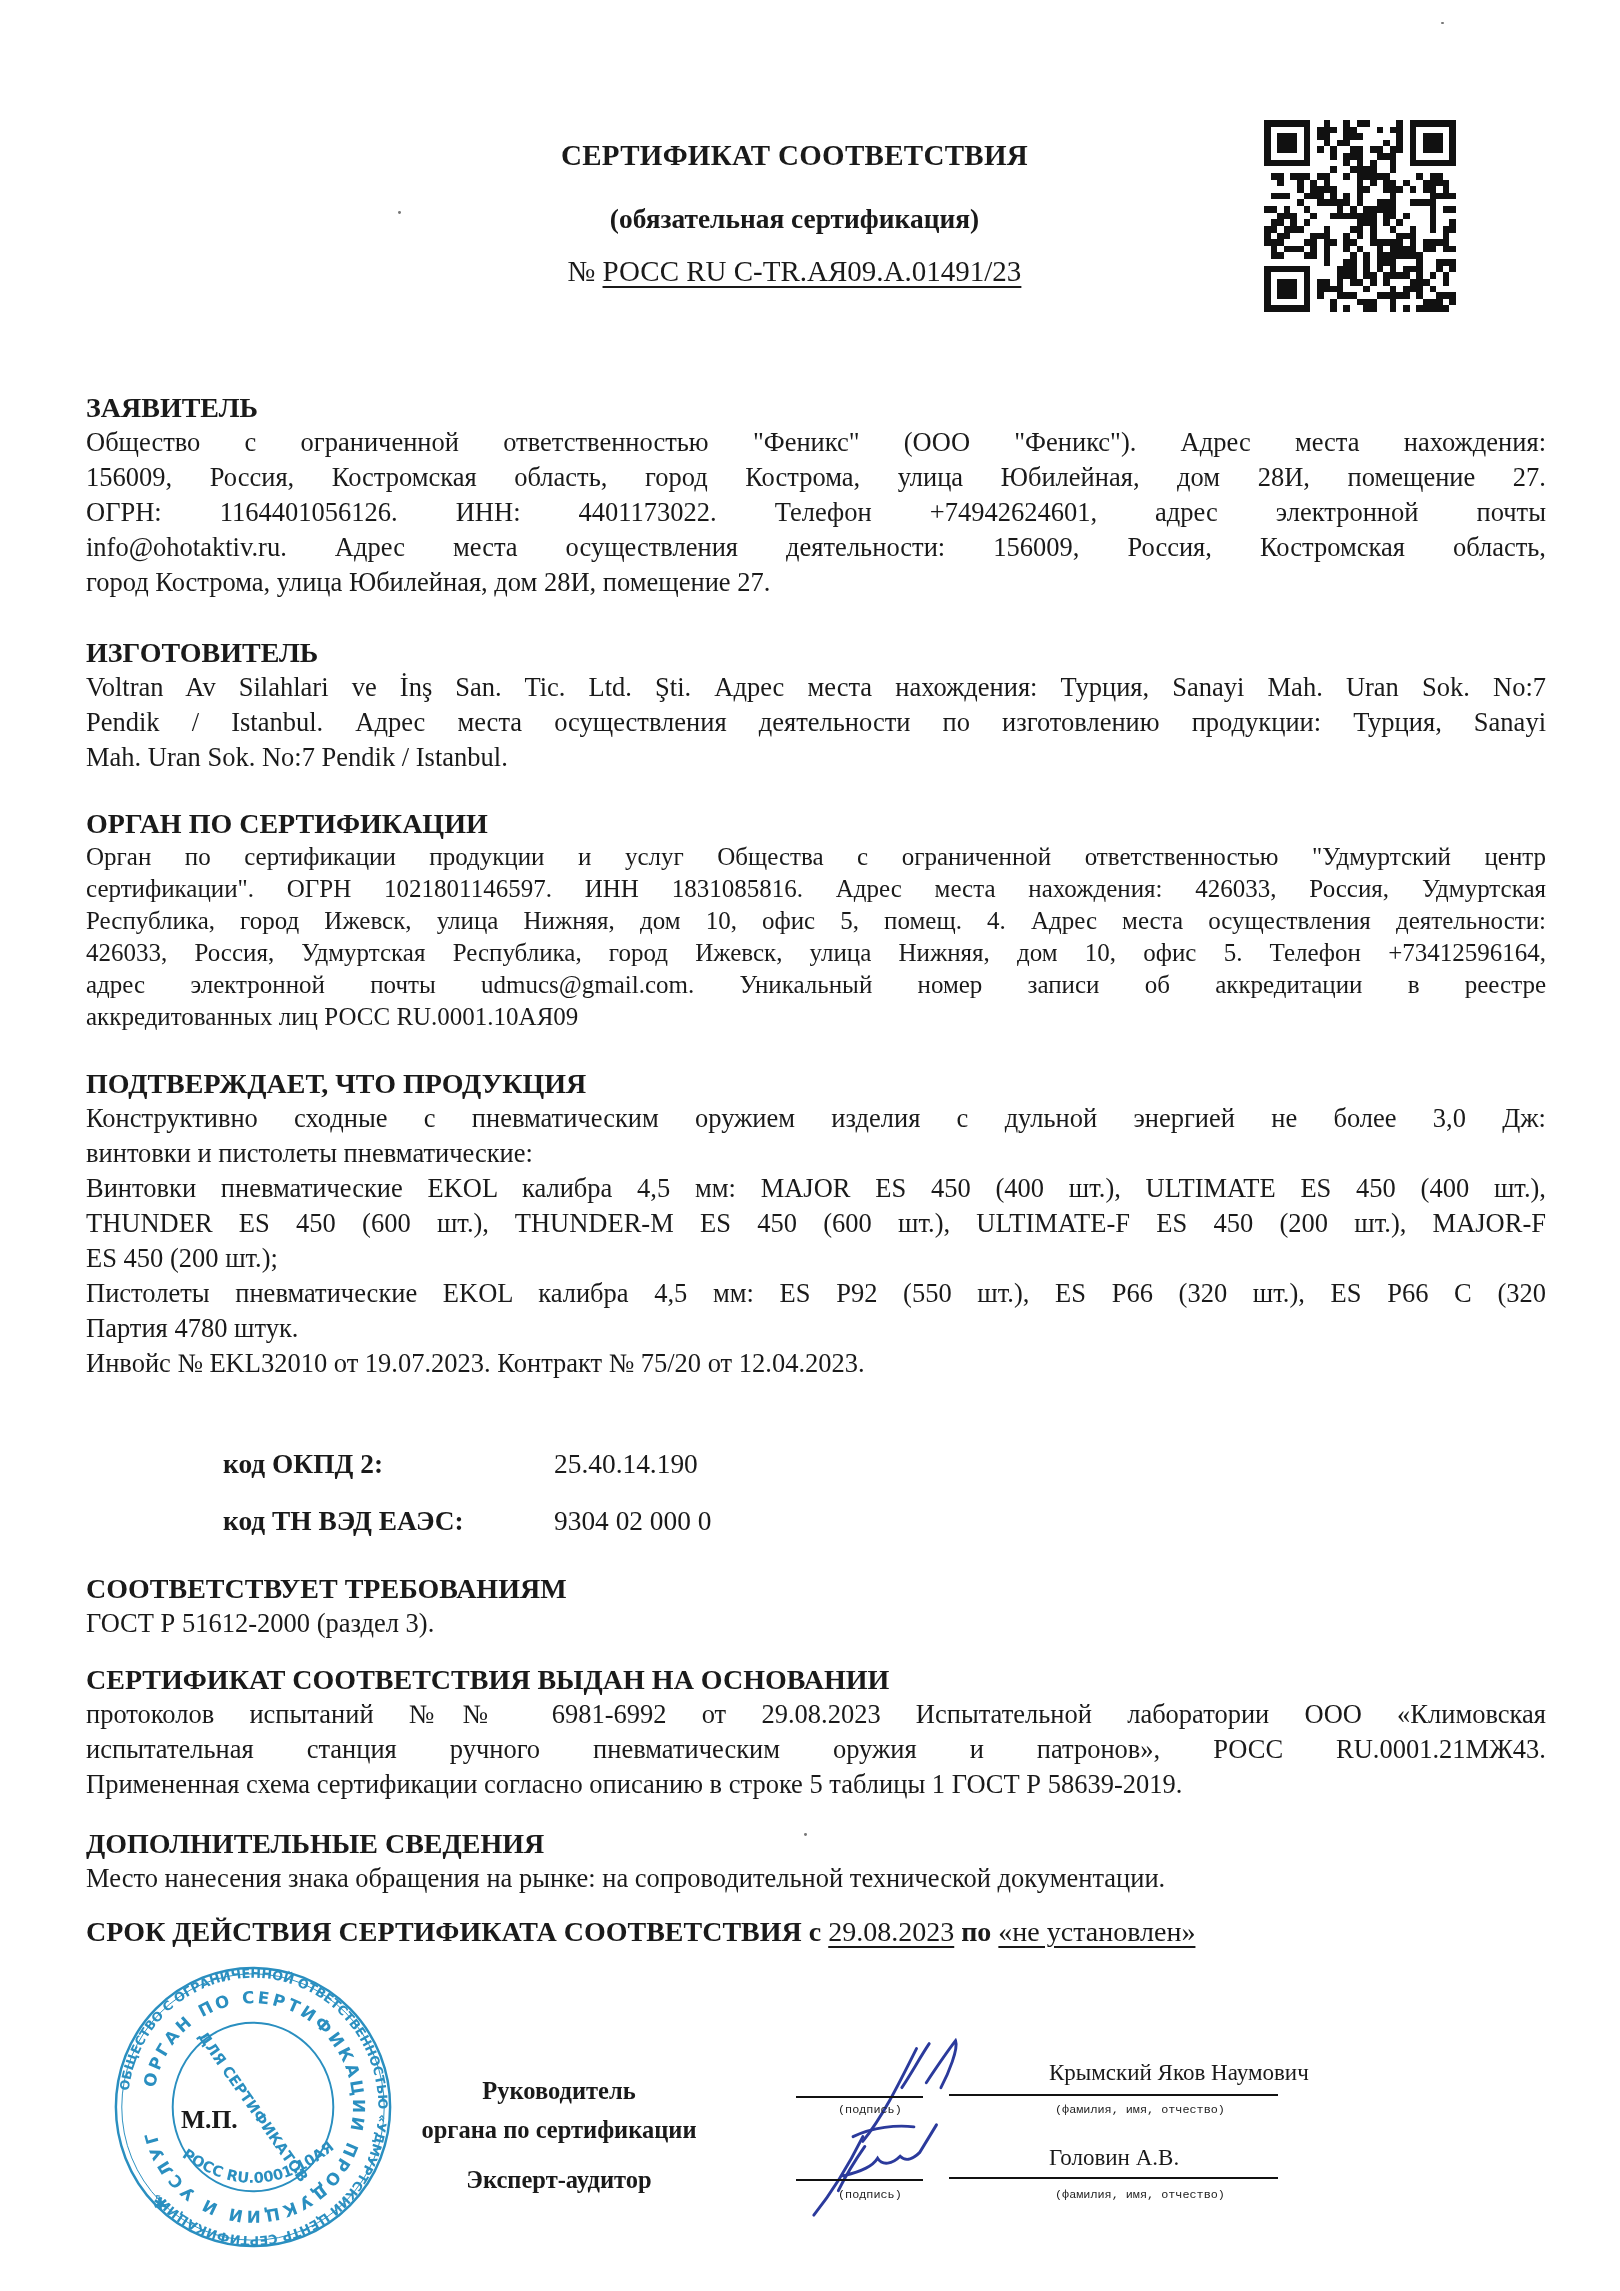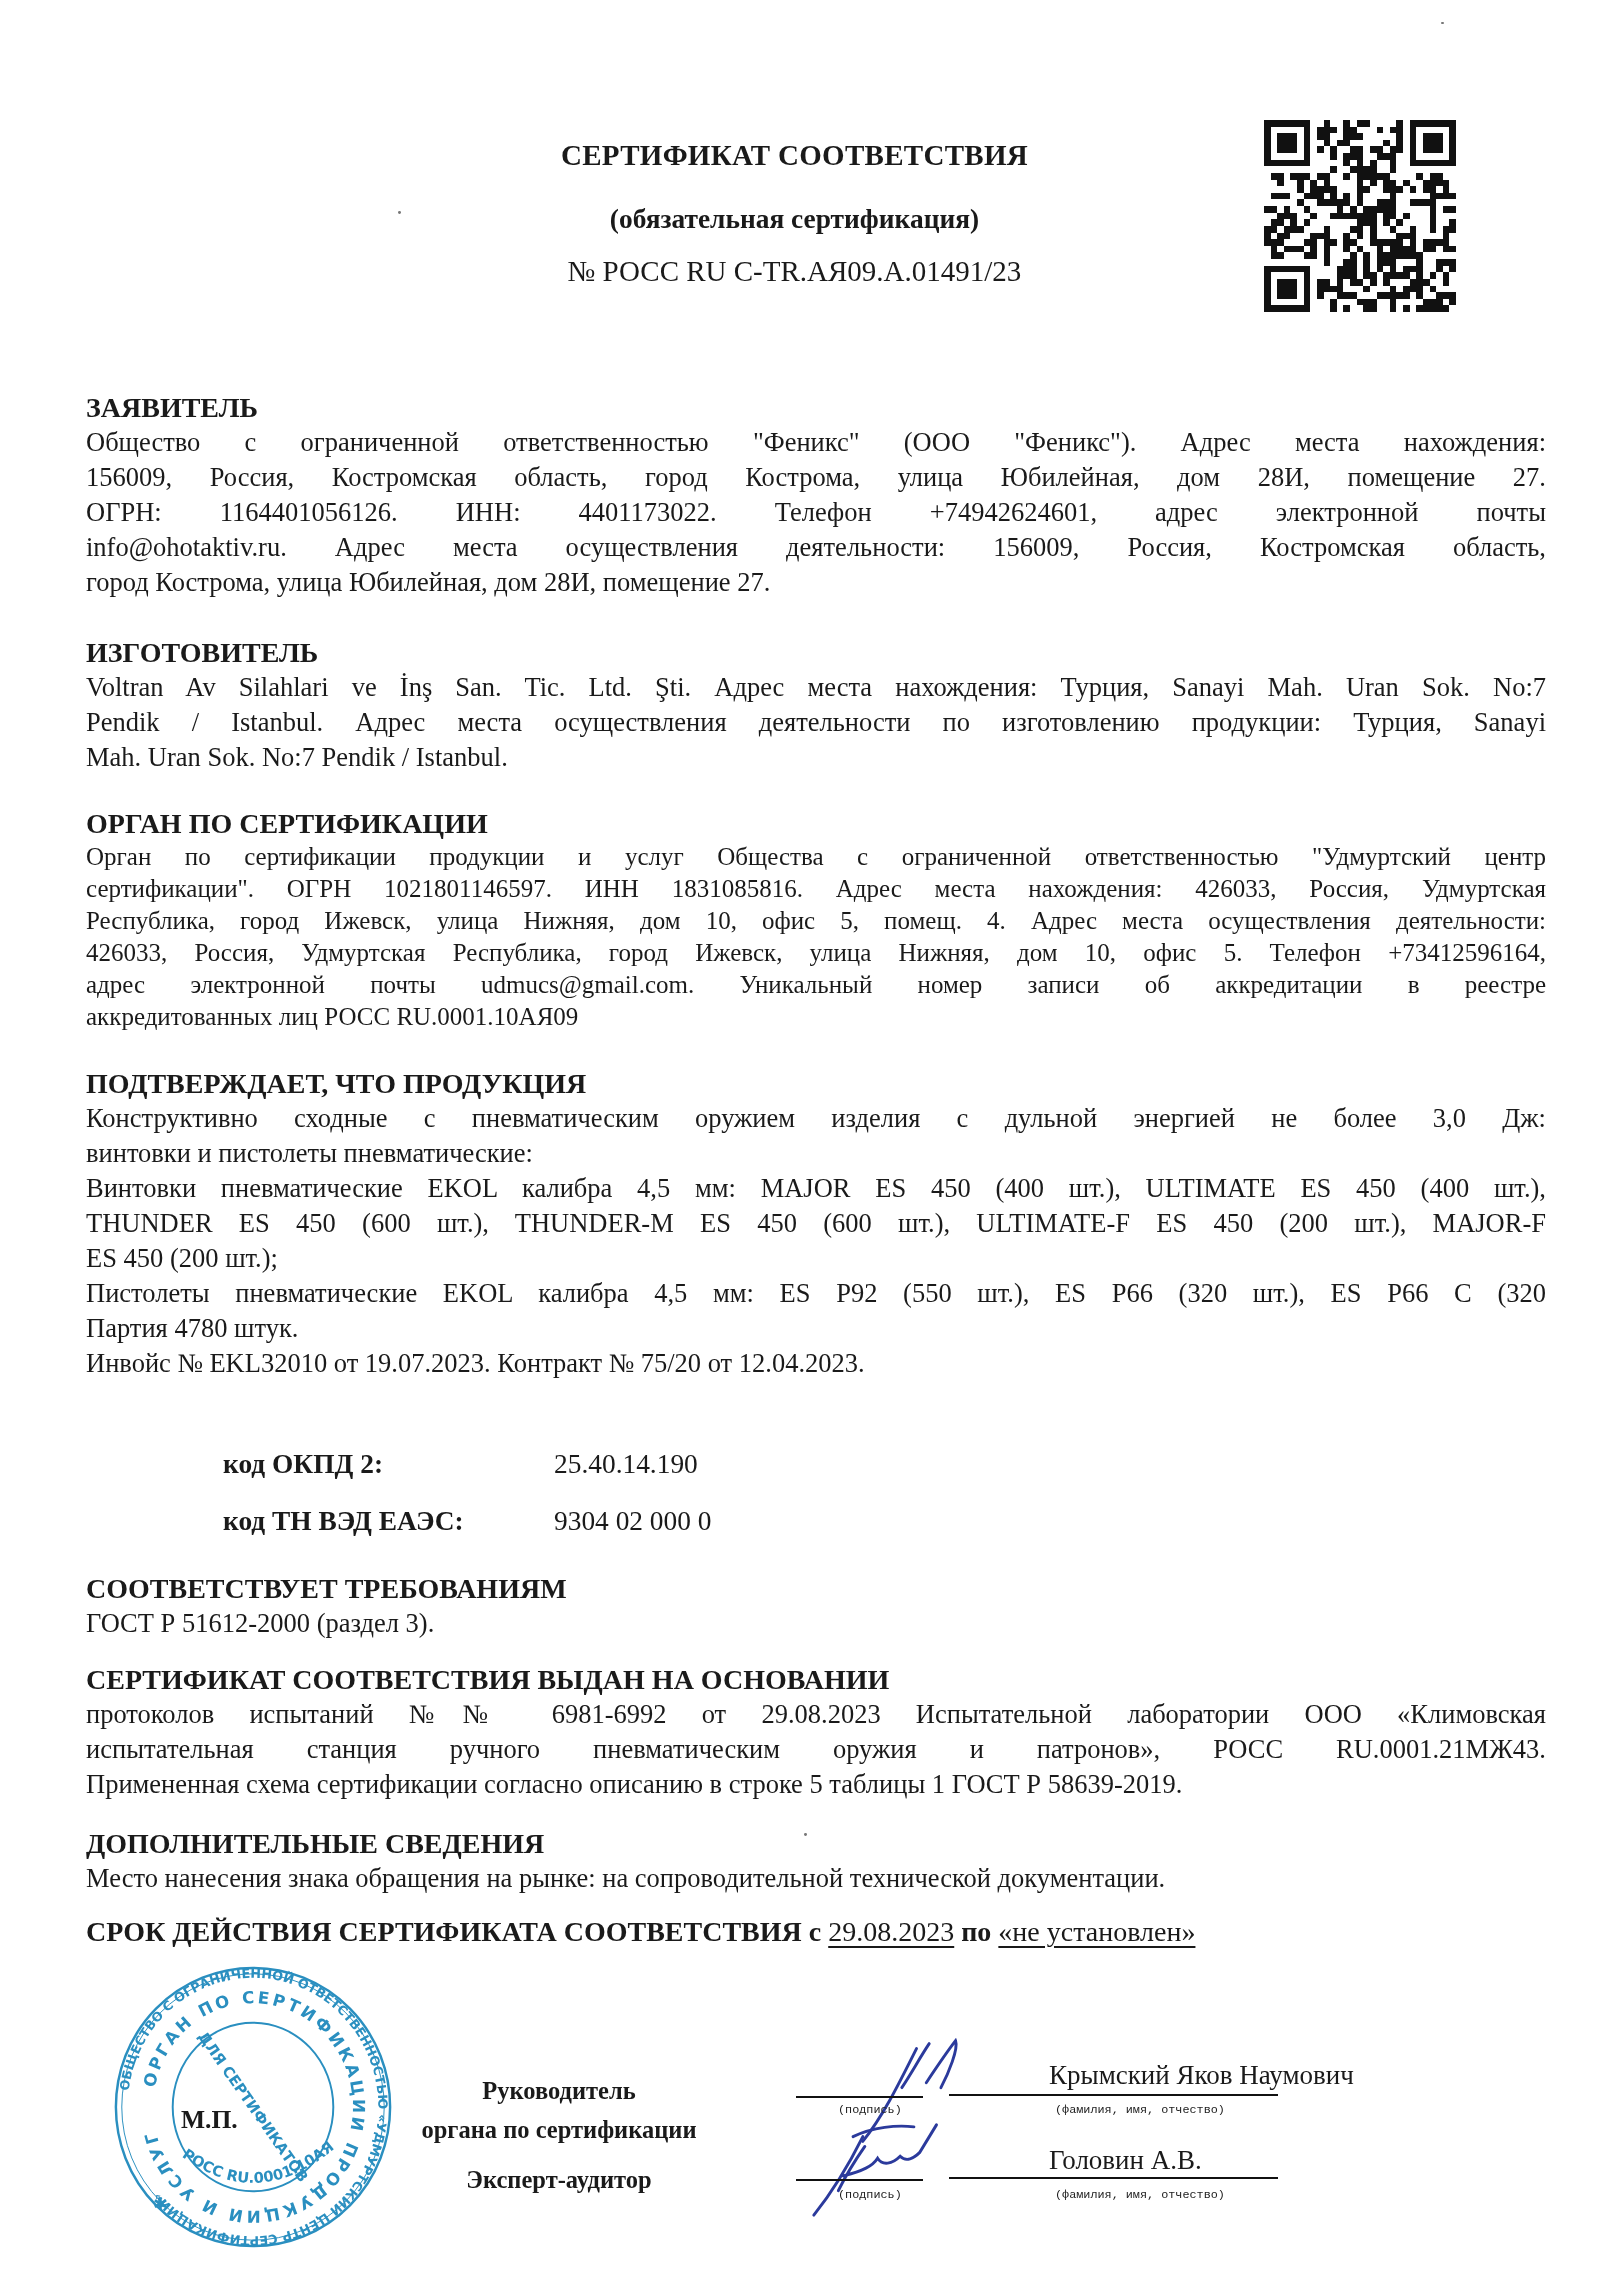--- a/index.html
+++ b/index.html
@@ -8,21 +8,21 @@
       font-family: "Liberation Serif", "DejaVu Serif", serif;
       color: #1a1a1a;
     }
     .page { position: absolute; left: 0; top: 0; width: 1620px; height: 1672px; }
 
     
     .hdr { position: absolute; left: 412px; width: 765px; text-align: center; font-weight: bold; }
     .hdr-title { top: 139px; font-size: 29px; letter-spacing: 0.3px; }
     .hdr-sub { top: 204px; font-size: 27.4px; }
     .hdr-num { top: 255px; font-size: 29px; font-weight: normal; }
-    .hdr-num .u { text-underline-offset: 4.9px; }
+    .hdr-num .u { text-decoration: underline; text-underline-offset: 4.9px; }
 
     .qr { position: absolute; left: 1258px; top: 120px; width: 204px; height: 192px; }
 
     
     .sec { position: absolute; left: 86px; width: 1460px; }
     .sec-h { font-weight: bold; font-size: 28px; line-height: 35px; margin: 0; }
     .sec-p { font-size: 26.5px; line-height: 35px; text-align: justify; margin: 0; }
     .sec-p.tight { line-height: 32px; }
     .line { display: block; }
     .jl { display: block; text-align: justify; text-align-last: justify; }
@@ -36,21 +36,21 @@
 
     
     .stamp { position: absolute; left: 106px; top: 1965px; width: 294px; height: 284px; }
     .mp { position: absolute; left: 181px; top: 2105px; font-size: 25.5px; font-weight: bold; }
     .role { position: absolute; text-align: center; font-size: 24.5px; font-weight: bold; }
     .role1 { left: 402px; top: 2071px; width: 314px; line-height: 39px; }
     .role2 { left: 412px; top: 2166px; width: 294px; }
 
     .sigline { position: absolute; height: 2px; background: #111; }
     .sigcap { position: absolute; font-family: Liberation Mono, monospace; font-size: 11.8px; color: #222; }
-    .signame { position: absolute; font-size: 27px; }
+    .signame { position: absolute; font-size: 23px; }
     .sigsvg { position: absolute; }
     .speck { position: absolute; width: 2.9px; height: 2.9px; background: #777; border-radius: 50%; }
   </style>
 </head>
 <body>
 
 <div class="page">
 
   <div class="hdr hdr-title">СЕРТИФИКАТ СООТВЕТСТВИЯ</div>
   <div class="hdr hdr-sub">(обязательная сертификация)</div>

